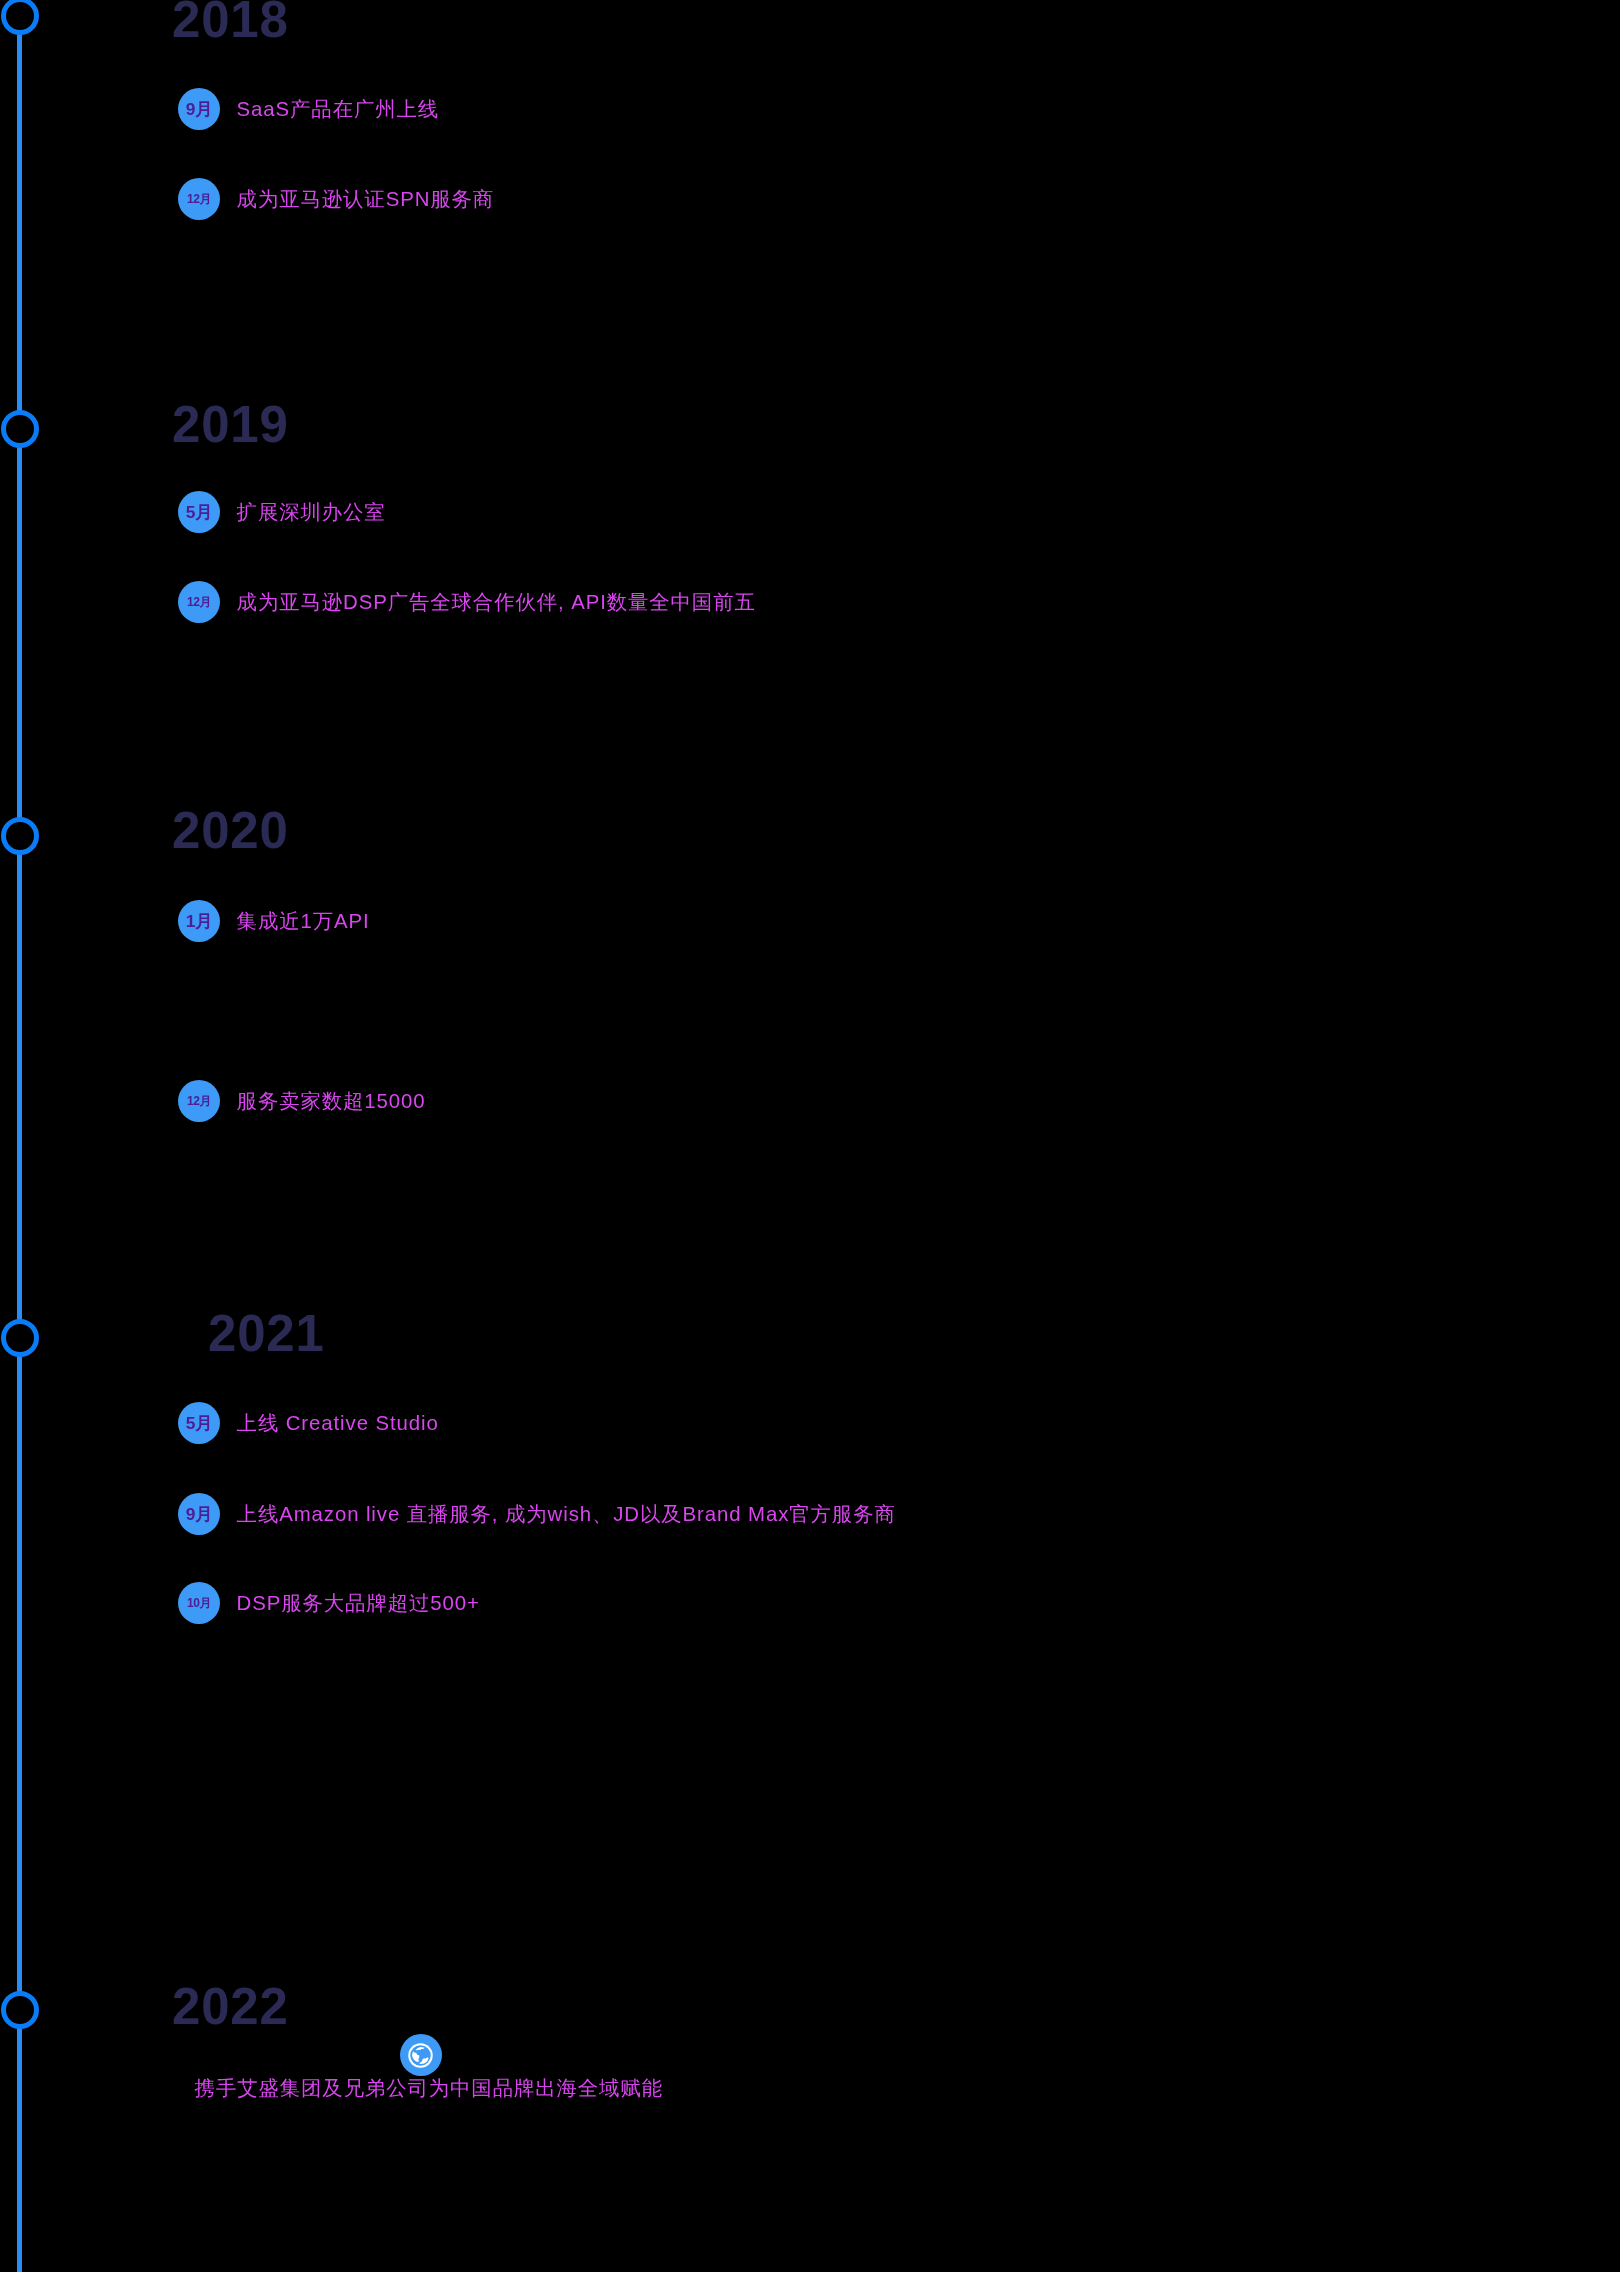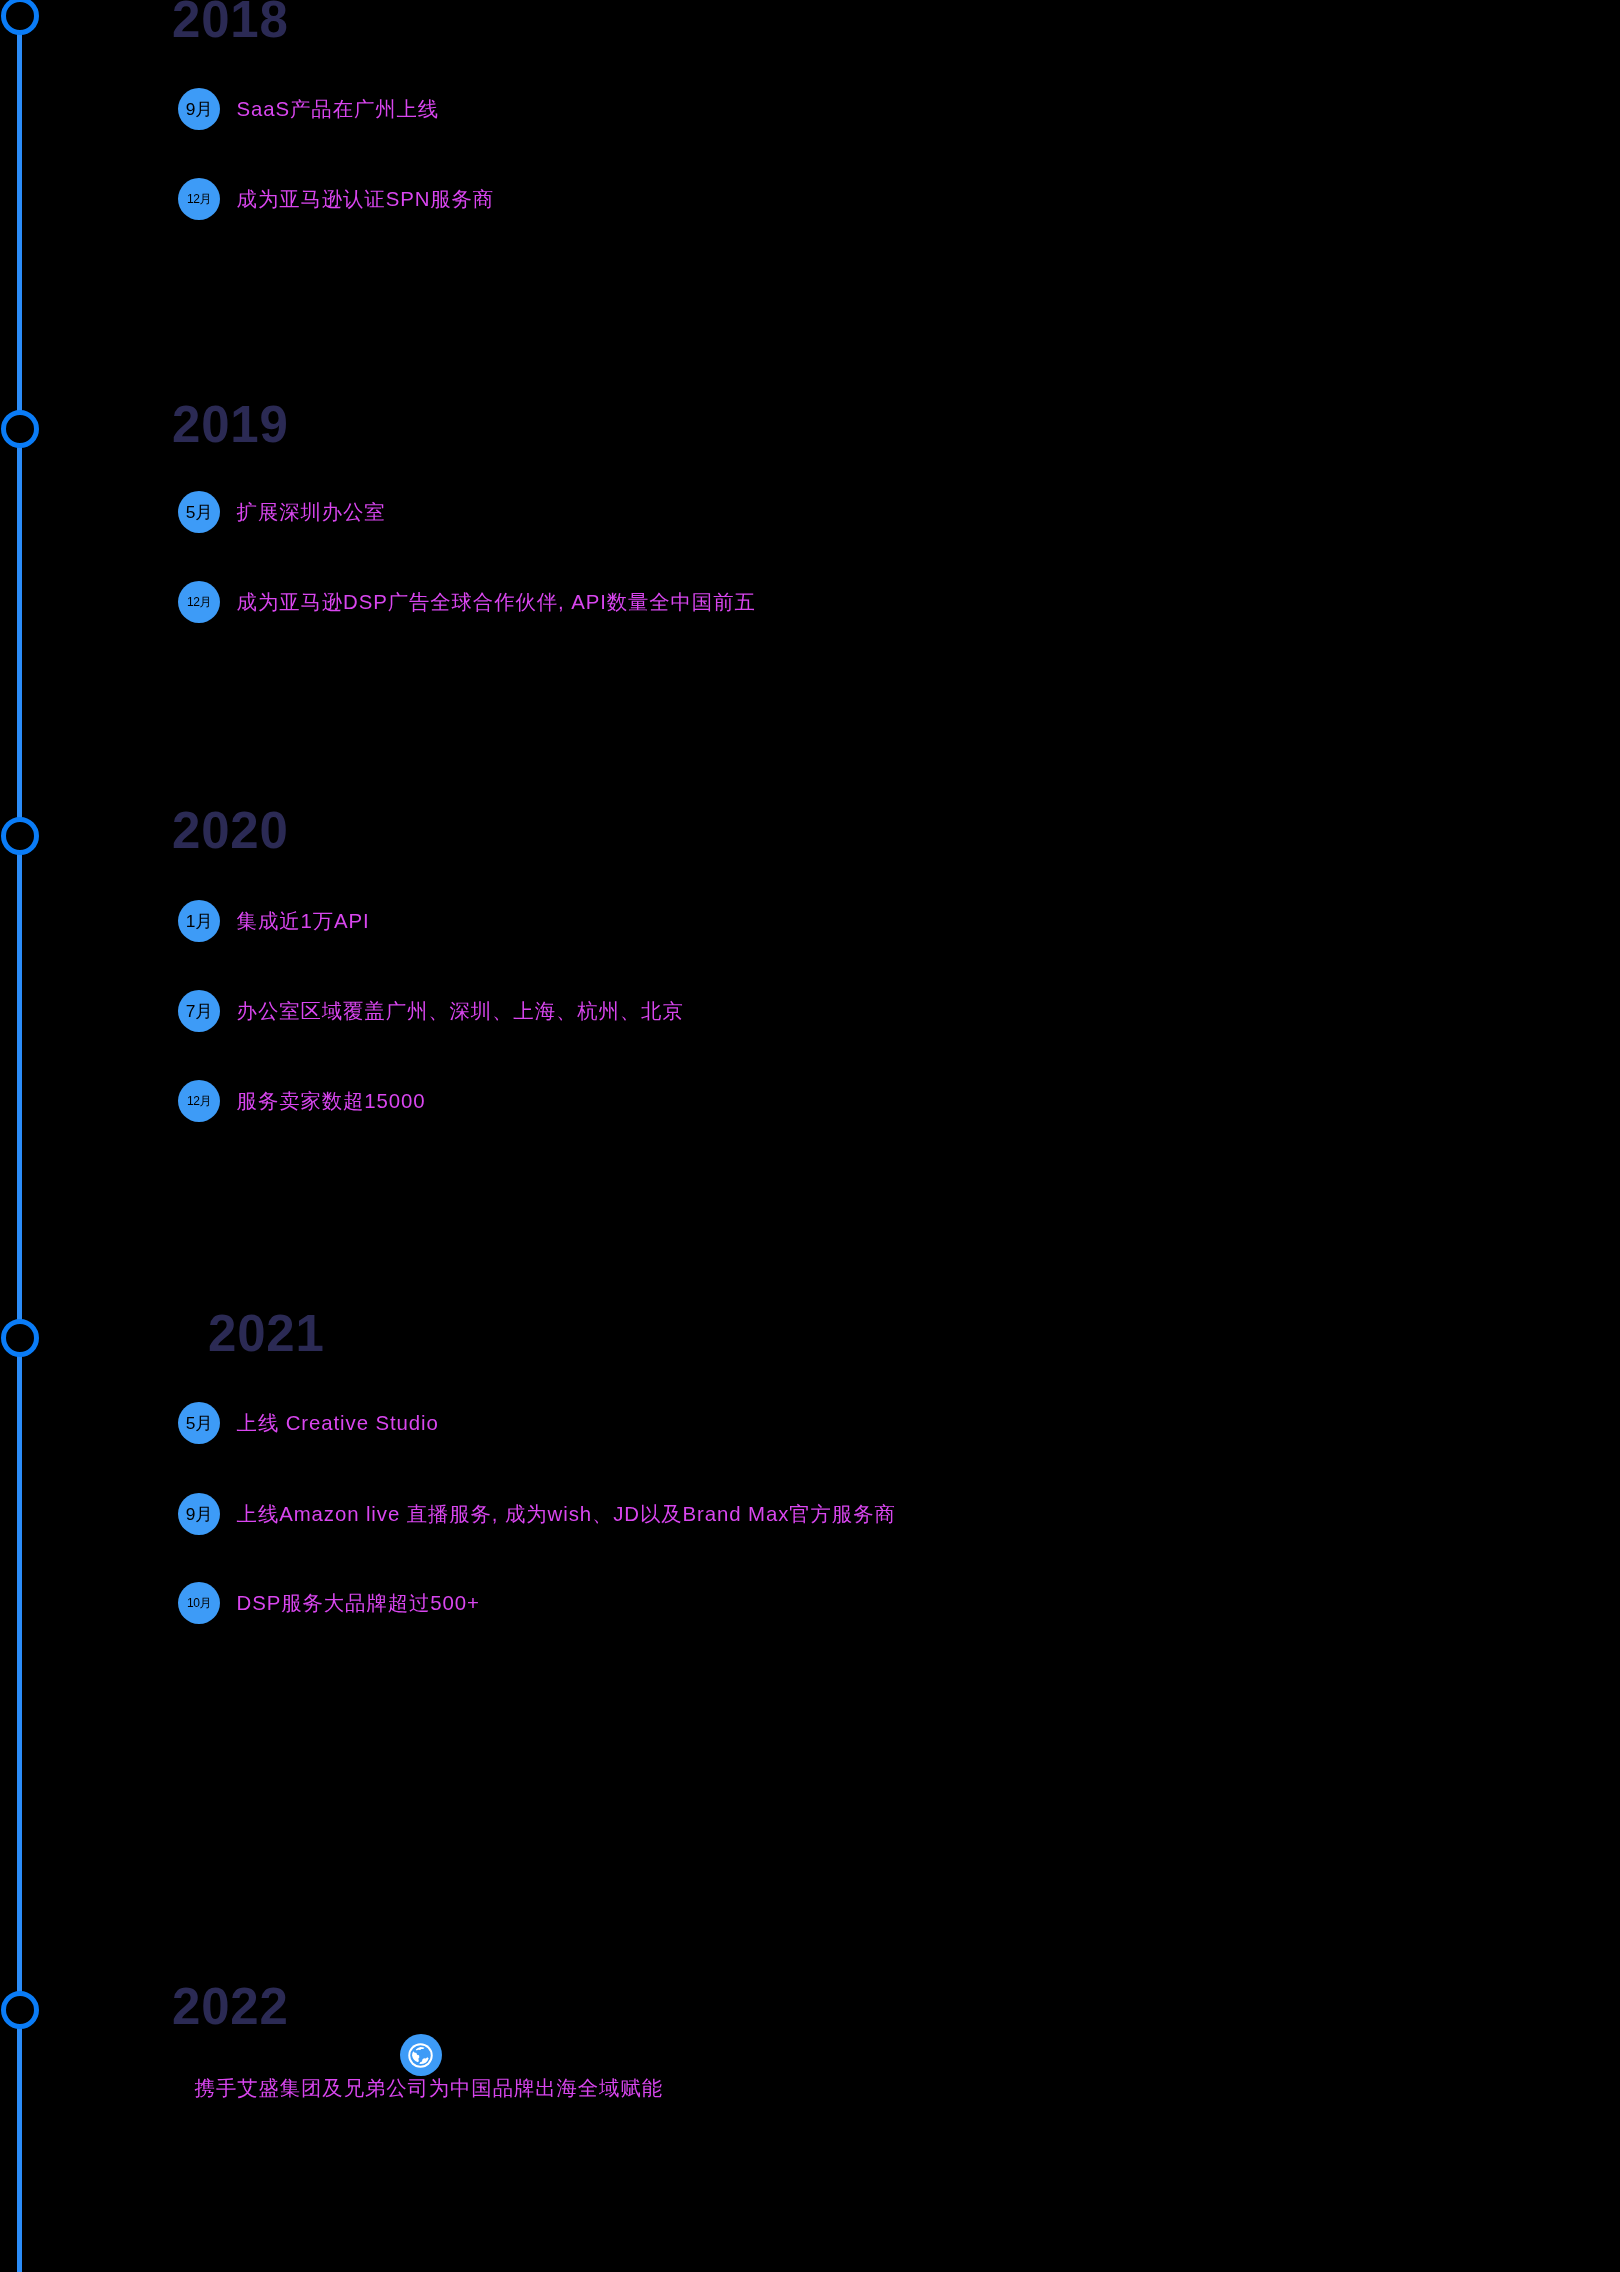--- a/index.html
+++ b/index.html
@@ -57,23 +57,23 @@
     display: flex;
     align-items: center;
     white-space: nowrap;
   }
   .month-badge {
     width: 42px;
     height: 42px;
     min-width: 42px;
     border-radius: 50%;
     background: #3d9bf7;
-    color: #000000;
+    color: #4c1d95;
     font-size: 17.4px;
-    font-weight: 400;
+    font-weight: 700;
     display: flex;
     align-items: center;
     justify-content: center;
     letter-spacing: -0.4px;
   }
   .month-badge.narrow {
     font-size: 12px;
   }
   .event-text {
     margin-left: 16.6px;
@@ -123,24 +123,20 @@
     <div class="event-row" style="top: 581px;">
       <div class="month-badge narrow">12月</div>
       <div class="event-text">成为亚马逊DSP广告全球合作伙伴, API数量全中国前五</div>
     </div>
     <div class="node" style="top: 817px;"></div>
     <div class="year-title" style="top: 805px;">2020</div>
     <div class="event-row" style="top: 900px;">
       <div class="month-badge">1月</div>
       <div class="event-text">集成近1万API</div>
     </div>
-    <div class="event-row" style="top: 990px;">
-      <div class="month-badge">7月</div>
-      <div class="event-text">办公室区域覆盖广州、深圳、上海、杭州、北京</div>
-    </div>
     <div class="event-row" style="top: 1080px;">
       <div class="month-badge narrow">12月</div>
       <div class="event-text">服务卖家数超15000</div>
     </div>
     <div class="node" style="top: 1319px;"></div>
     <div class="year-title" style="top: 1308px; margin-left: 36px;">2021</div>
     <div class="event-row" style="top: 1402px;">
       <div class="month-badge">5月</div>
       <div class="event-text">上线 Creative Studio</div>
     </div>

